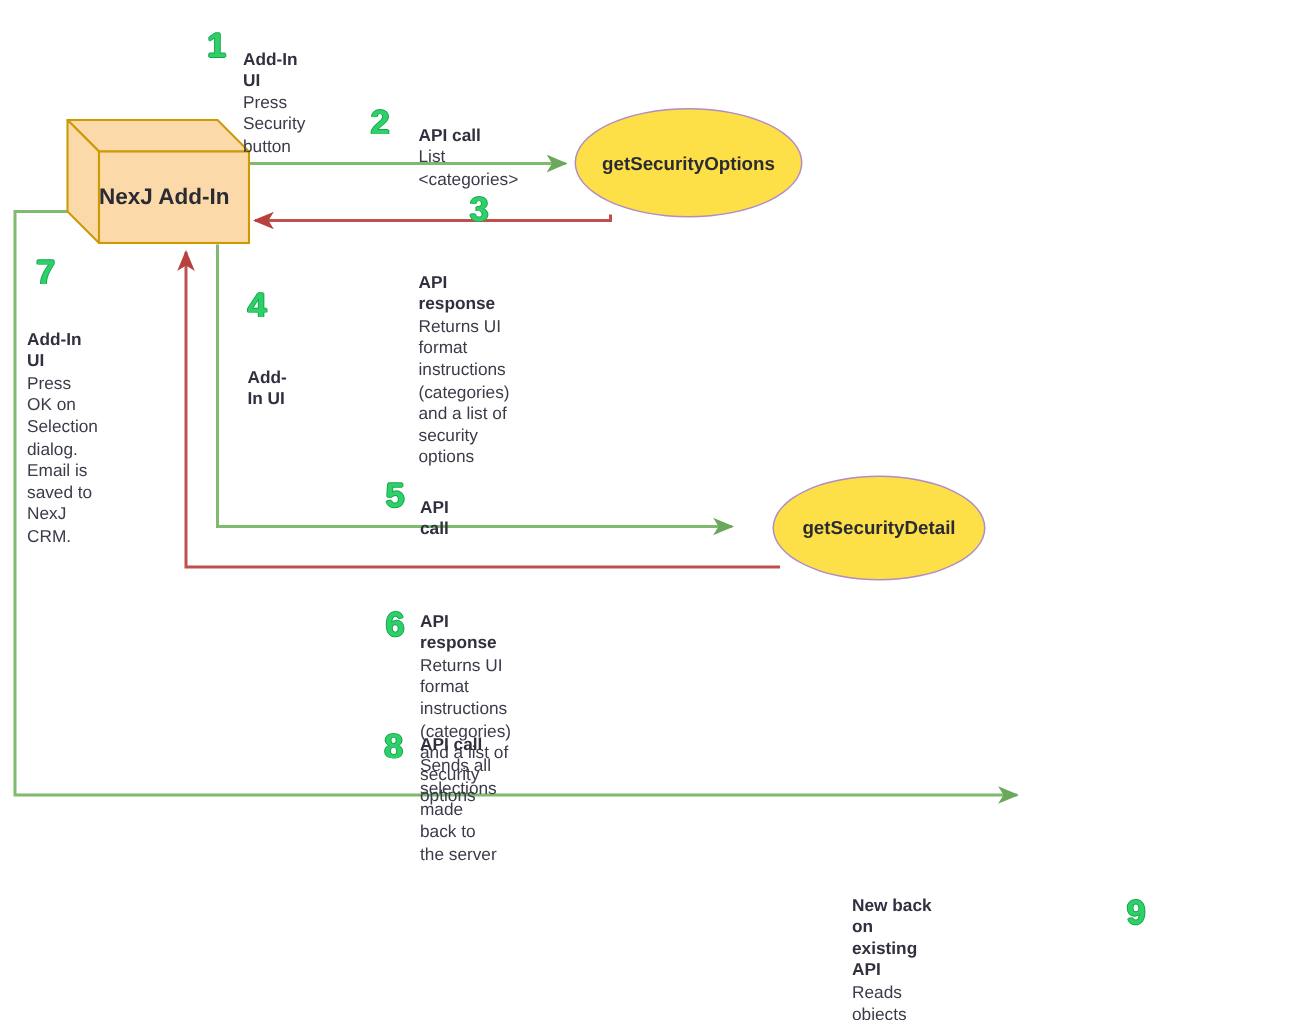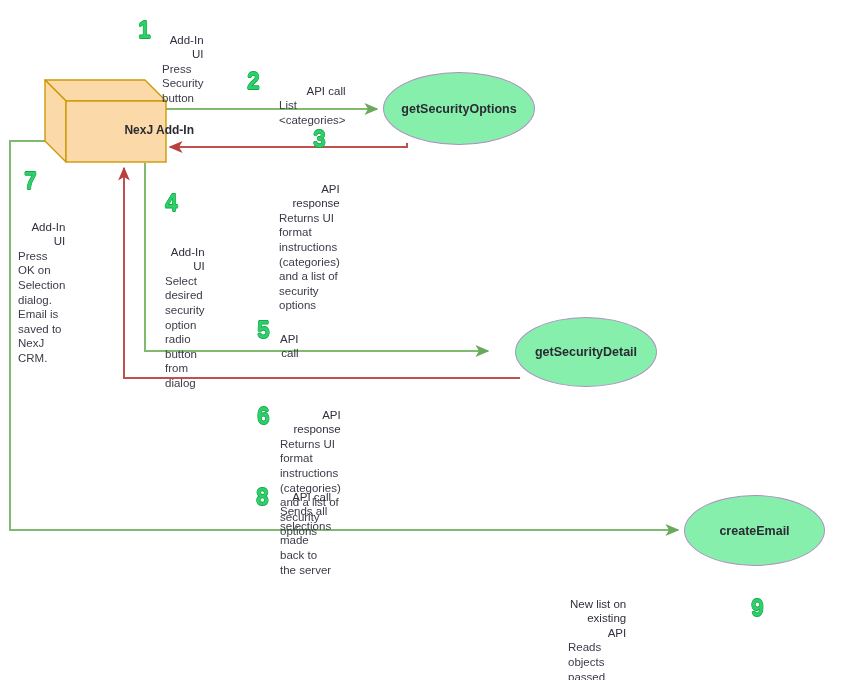--- a/index.html
+++ b/index.html
@@ -36,54 +36,52 @@
        0 0.6px 0 #14a84b, 0 -0.6px 0 #14a84b;
   }
   .step-body {
     position: absolute;
     color: #3b3b4a;
     font-size: 11.5px;
     line-height: 14.6px;
     white-space: pre-line;
   }
   .step-title {
-    font-weight: normal;
+    font-weight: bold;
     color: #30303f;
     font-size: 11.5px;
     line-height: 14.6px;
     display: block;
-    text-align: right;
   }
   
   .ellipse-node {
     position: absolute;
-    background: #86efac;
+    background: #fde047;
     border: 1.3px solid #b28dc4;
     border-radius: 50%;
     display: flex;
     align-items: center;
     justify-content: center;
     color: #2b2b33;
     font-weight: bold;
     font-size: 12.5px;
     font-family: "Liberation Sans", sans-serif;
     box-sizing: border-box;
   }
   .cube {
     position: absolute;
   }
   .cube-label {
     position: absolute;
     width: 100%;
-    text-align: right;
+    text-align: left;
     color: #2b2b33;
     font-weight: bold;
-    font-size: 12px;
+    font-size: 15px;
     font-family: "Liberation Sans", sans-serif;
-    padding-left: 28px;
   }
 </style>
 </head>
 <body>
 
 <div id="canvas">
 
   <svg id="wires" viewBox="0 0 862 680" xmlns="http://www.w3.org/2000/svg">
     <defs>
       <marker id="arrow-green" viewBox="0 0 10 10" refX="9" refY="5" markerWidth="7" markerHeight="7" orient="auto-start-reverse">
@@ -112,21 +110,20 @@
   </svg>
 
   <div class="cube" style="left:66px; top:101px; width:100px; height:61px;">
     <div class="cube-label" style="top:22px;">NexJ Add-In</div>
   </div>
 
   <div class="ellipse-node" style="left:383px; top:72px; width:152px; height:73px;">getSecurityOptions</div>
 
   <div class="ellipse-node" style="left:515px; top:317px; width:142px; height:70px;">getSecurityDetail</div>
 
-  <div class="ellipse-node" style="left:684px; top:495px; width:141px; height:71px;">createEmail</div>
 
   <div class="step">
     <div class="step-num" style="left:138px; top:19px; font-size:23px;">1</div>
     <div class="step-body" style="left:162px; top:18px;">
       <span class="step-title">Add-In UI</span><span>Press Security button</span>
     </div>
   </div>
 
   <div class="step">
     <div class="step-num" style="left:247px; top:70px; font-size:23px;">2</div>
@@ -140,24 +137,21 @@
     <div class="step-body" style="left:279px; top:167px;">
       <span class="step-title">API response</span><span>Returns UI format instructions
 (categories) and a list of security
 options</span>
     </div>
   </div>
 
   <div class="step">
     <div class="step-num" style="left:165px; top:192px; font-size:23px;">4</div>
     <div class="step-body" style="left:165px; top:230px;">
-      <span class="step-title">Add-In UI</span><span>Select desired
-security option
-radio button from
-dialog</span>
+      <span class="step-title">Add-In UI</span>
     </div>
   </div>
 
   <div class="step">
     <div class="step-num" style="left:257px; top:319px; font-size:23px;">5</div>
     <div class="step-body" style="left:280px; top:317px;">
       <span class="step-title">API call</span>
     </div>
   </div>
 
@@ -184,20 +178,20 @@
     <div class="step-num" style="left:256px; top:486px; font-size:23px;">8</div>
     <div class="step-body" style="left:280px; top:475px;">
       <span class="step-title">API call</span><span>Sends all selections made
 back to the server</span>
     </div>
   </div>
 
   <div class="step">
     <div class="step-num" style="left:751px; top:597px; font-size:23px;">9</div>
     <div class="step-body" style="left:568px; top:582px;">
-      <span class="step-title">New list on existing API</span><span>Reads objects passed through
+      <span class="step-title">New back on existing API</span><span>Reads objects passed through
 and makes appropriate
 selection on the email log item
 in NexJ CRM</span>
     </div>
   </div>
 
 </div>
 
 </body></html>

